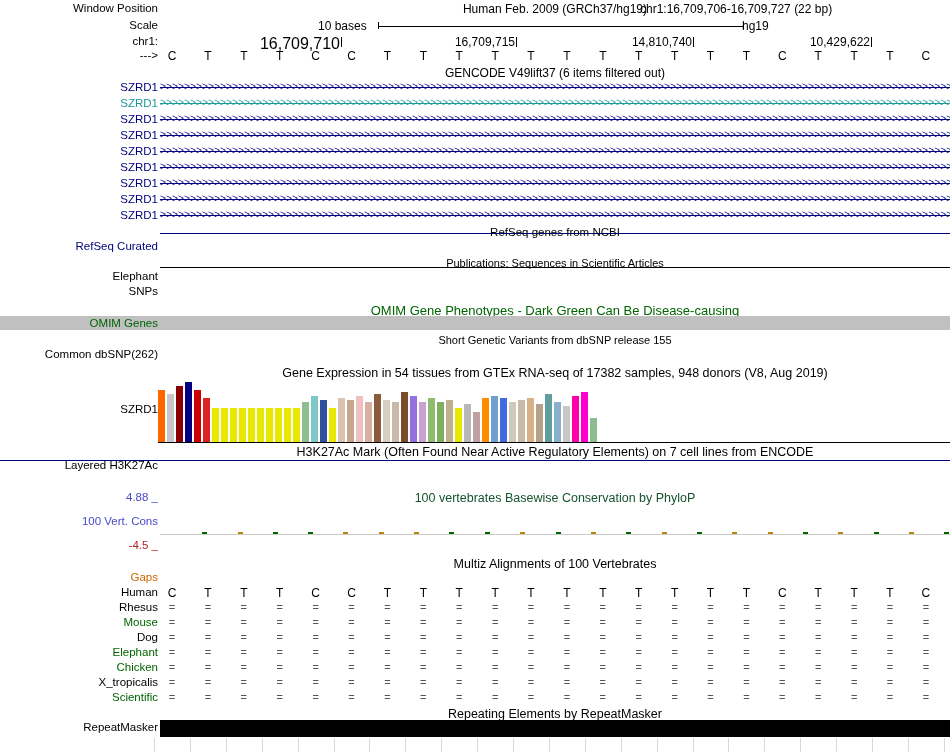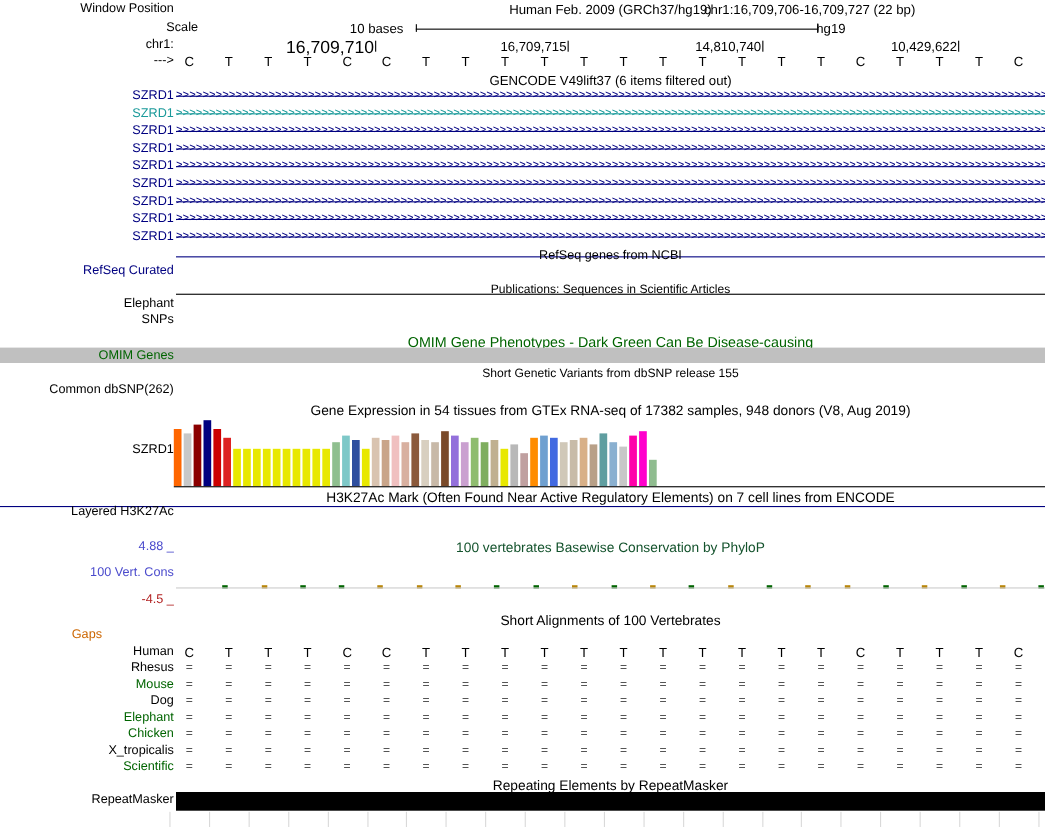--- a/index.html
+++ b/index.html
@@ -45,21 +45,21 @@
 
 <div class="row" style="top:2px;">
   <div class="label" style="left:0;width:158px;">Window Position</div>
   <div class="centered" style="top:0;">Human Feb. 2009 (GRCh37/hg19)</div>
 </div>
 <div class="row" style="top:2px;">
   <div style="position:absolute;left:640px;top:0;font-size:12px;">chr1:16,709,706-16,709,727 (22 bp)</div>
 </div>
 
 <div class="row" style="top:19px;">
-  <div class="label" style="left:0;width:158px;margin-left:22px;">Scale</div>
+  <div class="label" style="left:0;width:158px;">Scale</div>
   <div style="position:absolute;left:318px;top:0;font-size:12px;">10 bases</div>
   <div style="position:absolute;left:742px;top:0;font-size:12px;">hg19</div>
   <div class="scalebar" style="left:378px;top:7px;width:366px;"></div>
   <div class="scaletick" style="left:378px;top:3px;"></div>
   <div class="scaletick" style="left:743px;top:3px;"></div>
 </div>
 
 <div class="row" style="top:35px;">
   <div class="label" style="left:0;width:158px;">chr1:</div>
   <div id="ruler-ticks">
@@ -251,23 +251,23 @@
     <div class="cons-tick" style="left: 678px; top: 2px; background: rgb(184, 134, 11);"></div>
     <div class="cons-tick" style="left: 714px; top: 2px; background: rgb(0, 100, 0);"></div>
     <div class="cons-tick" style="left: 749px; top: 2px; background: rgb(184, 134, 11);"></div>
     <div class="cons-tick" style="left: 784px; top: 2px; background: rgb(0, 100, 0);"></div>
   </div>
 <div style="position:absolute;left:160px;top:534px;width:790px;height:1px;background:#cccccc;"></div>
 <div class="row" style="top:539px;">
   <div class="label" style="left:0;width:158px;color:#b22222;">-4.5 _</div>
 </div>
 
-<div class="centered" style="top:557px;font-size:12.5px;">Short Alignments of 100 Vertebrates</div>
+<div class="centered" style="top:557px;font-size:12.5px;">Multiz Alignments of 100 Vertebrates</div>
 <div class="row" style="top:571px;">
-  <div class="label" style="left:0;width:158px;color:#cc6600;text-align:center;">Gaps</div>
+  <div class="label" style="left:0;width:158px;color:#cc6600;">Gaps</div>
 </div>
 <div id="multiz-rows">
     <div class="label" style="top: 586px; left: 0px; width: 158px; color: rgb(0, 0, 0);">Human</div>
     <div class="mafrow" style="top: 586px;">
       <div class="mafcell" style="left: 12px; color: rgb(0, 0, 0); font-size: 12px;">C</div>
       <div class="mafcell" style="left: 47.9px; color: rgb(0, 0, 0); font-size: 12px;">T</div>
       <div class="mafcell" style="left: 83.8px; color: rgb(0, 0, 0); font-size: 12px;">T</div>
       <div class="mafcell" style="left: 119.7px; color: rgb(0, 0, 0); font-size: 12px;">T</div>
       <div class="mafcell" style="left: 155.6px; color: rgb(0, 0, 0); font-size: 12px;">C</div>
       <div class="mafcell" style="left: 191.5px; color: rgb(0, 0, 0); font-size: 12px;">C</div>

